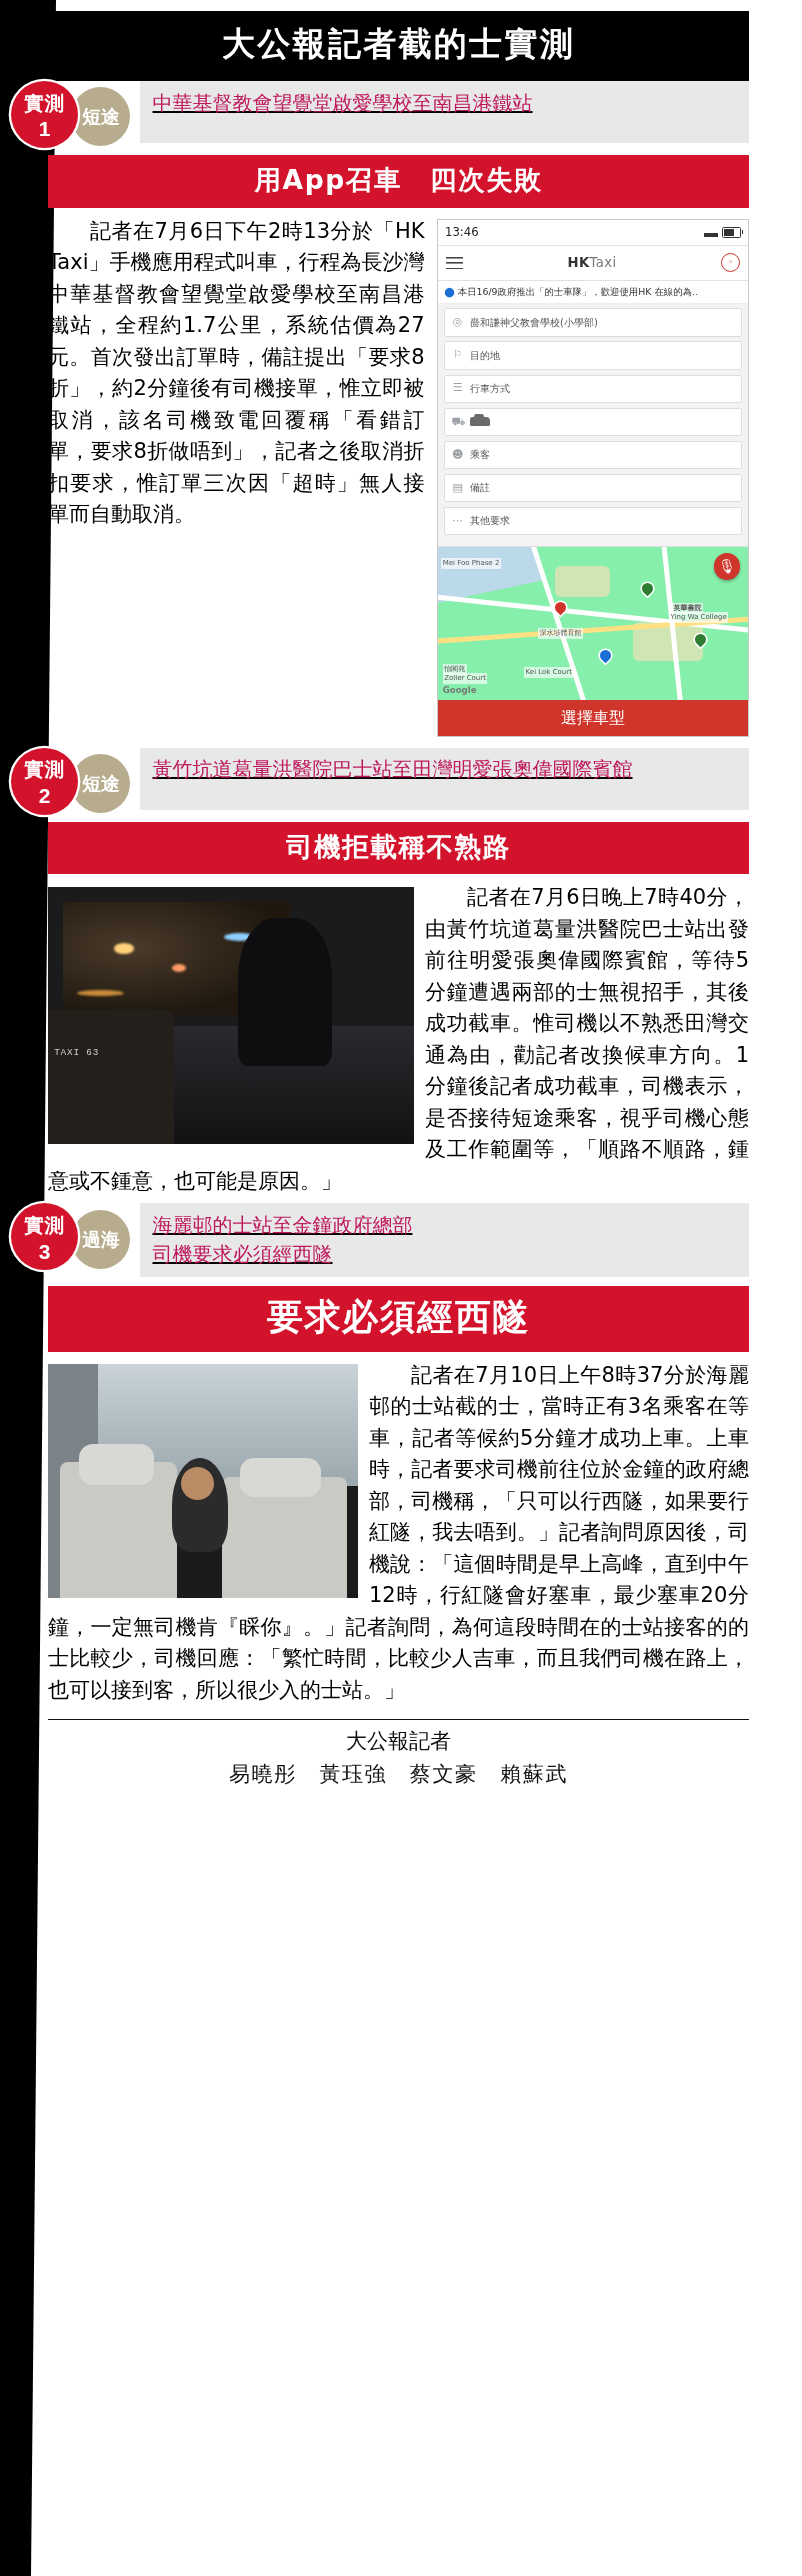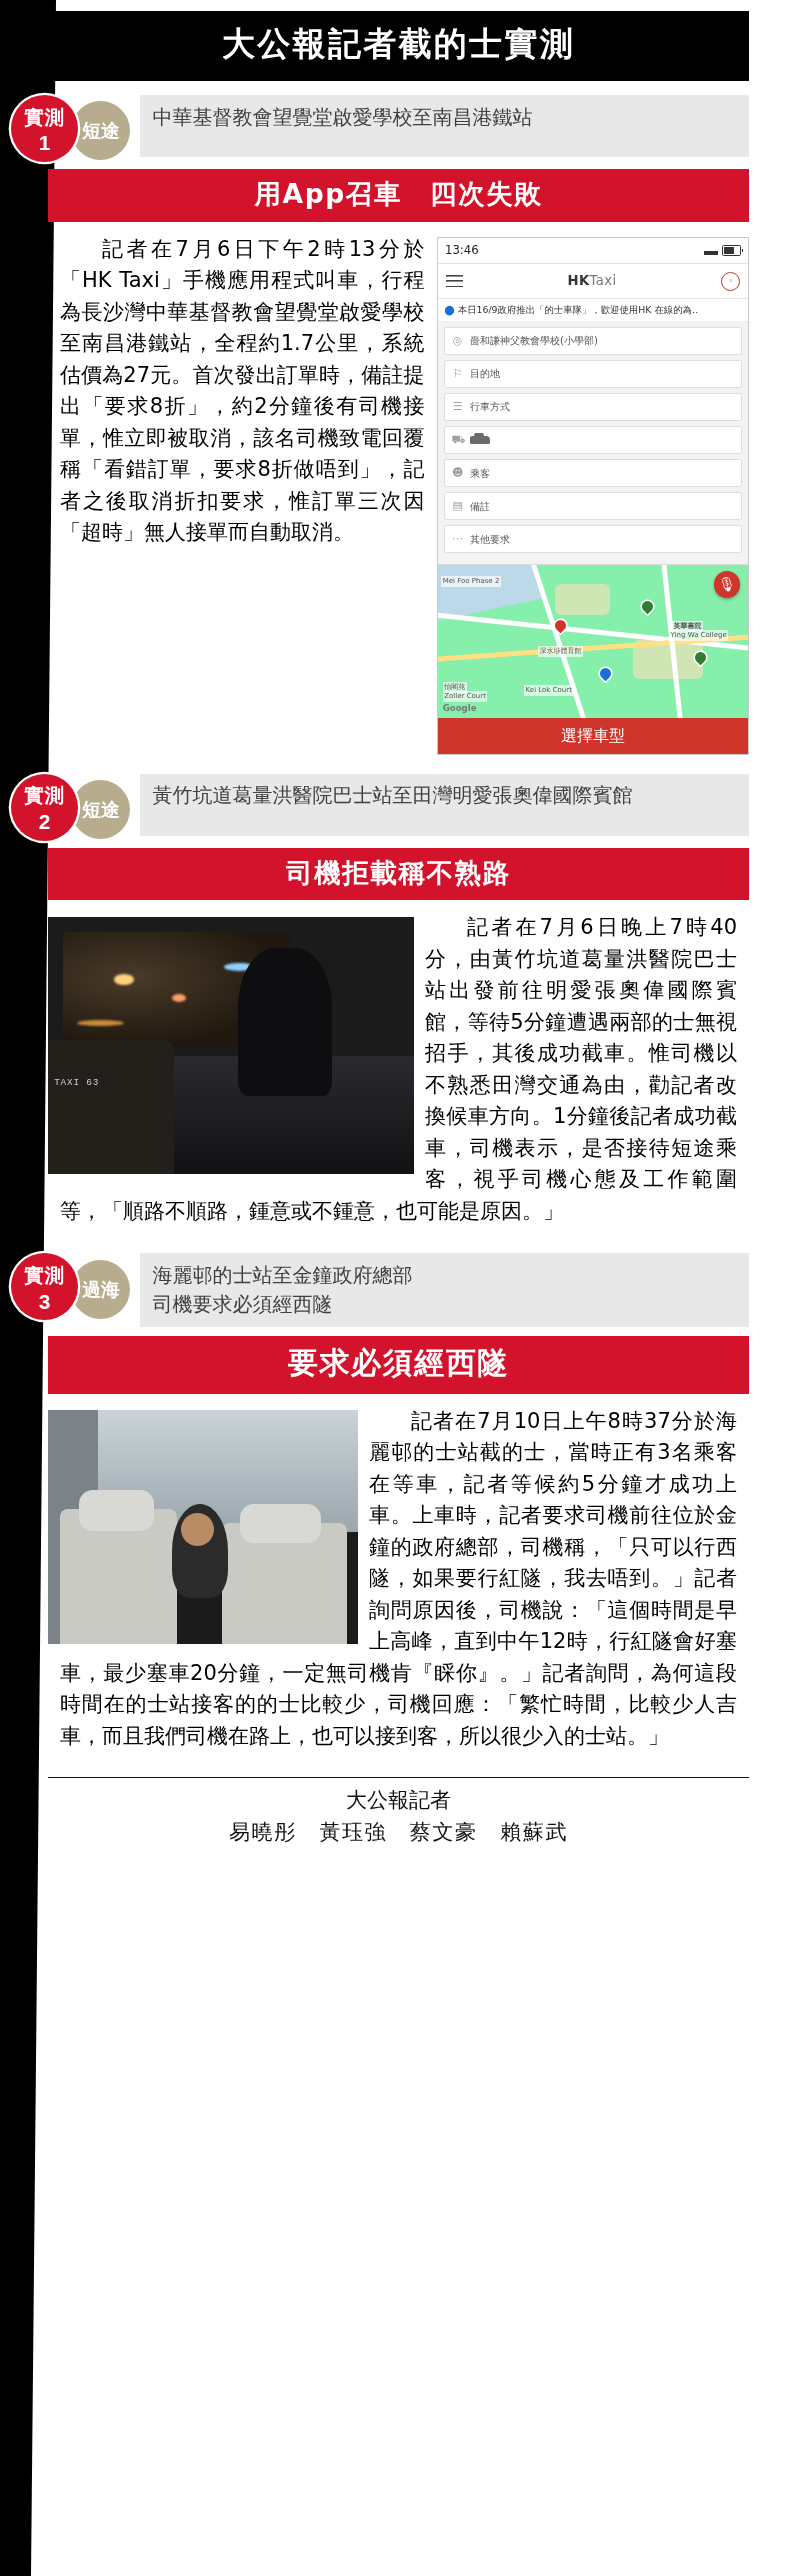--- a/index.html
+++ b/index.html
@@ -41,22 +41,23 @@
     text-align: center;
     padding: 11px 0 14px 0;
     font-size: 33px;
     font-weight: bold;
     letter-spacing: 2.3px;
     font-family: "DejaVu Sans", "Liberation Sans", sans-serif;
   }
   
   .test-head {
     position: relative;
-    margin-top: 14px;
+    margin-top: 0;
     min-height: 65px;
+    text-decoration: underline;
   }
   .badge-num {
     position: absolute;
     left: -37px;
     top: 0;
     width: 67px;
     height: 67px;
     border-radius: 50%;
     background: #d3132c;
     color: #fff;
@@ -95,49 +96,49 @@
     box-shadow: 0 0 0 2.3px #fff;
   }
   .route-box {
     margin-left: 92px;
     background: #e8e8e8;
     min-height: 62px;
     padding: 7.8px 12.5px;
     box-sizing: border-box;
     font-size: 20px;
     line-height: 1.45;
-    color: #404040;
+    color: #be185d;
     font-family: "DejaVu Sans", "Liberation Sans", sans-serif;
   }
   
   .sec-title {
     margin-top: 9.4px;
     background: #d3132c;
     color: #fff;
     text-align: center;
     font-size: 26.5px;
     font-weight: bold;
     padding: 7px 0 9.4px 0;
     letter-spacing: 1.6px;
     font-family: "DejaVu Sans", "Liberation Sans", sans-serif;
   }
   .sec-title.big {
-    font-size: 30px;
+    font-size: 36px;
   }
   
   .body-wrap {
     margin-top: 7.8px;
     font-size: 21px;
     line-height: 1.5;
     color: #000;
     text-align: justify;
     font-family: "DejaVu Sans", "Liberation Sans", sans-serif;
   }
   .body-wrap p {
-    margin: 12px;
+    margin: 0;
     text-indent: 2em;
   }
   .col-left-float {
     float: left;
     margin: 4.7px 11px 4.7px 0;
   }
   .clear { clear: both; }
 
   
   .phone {

